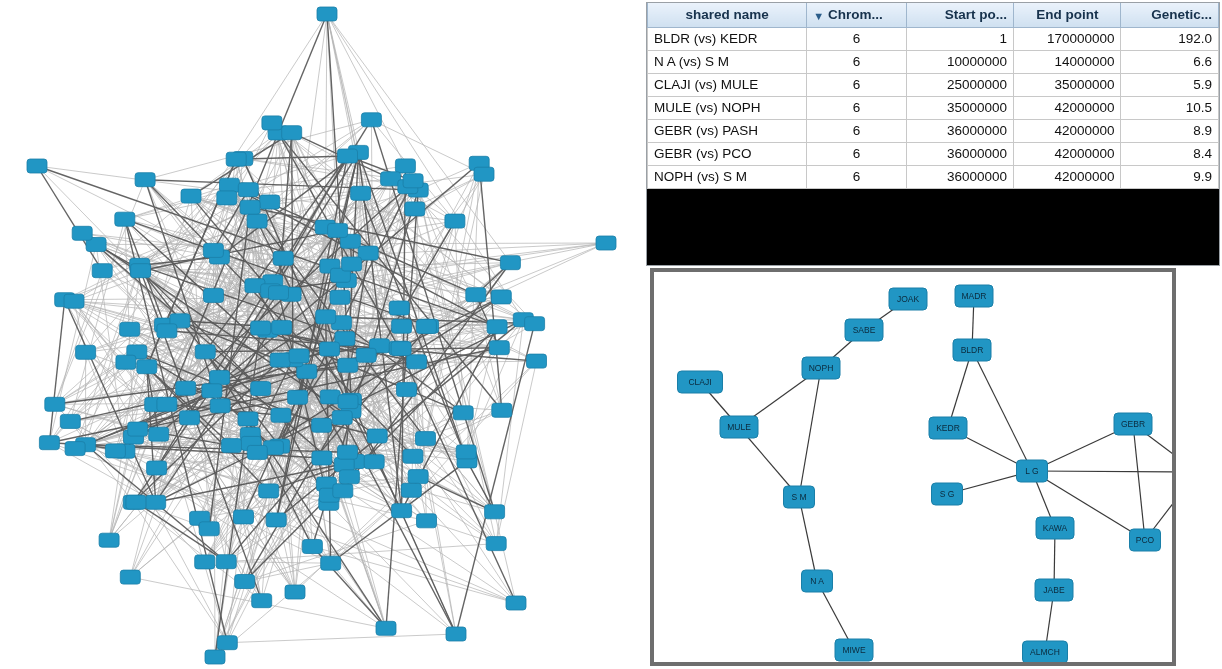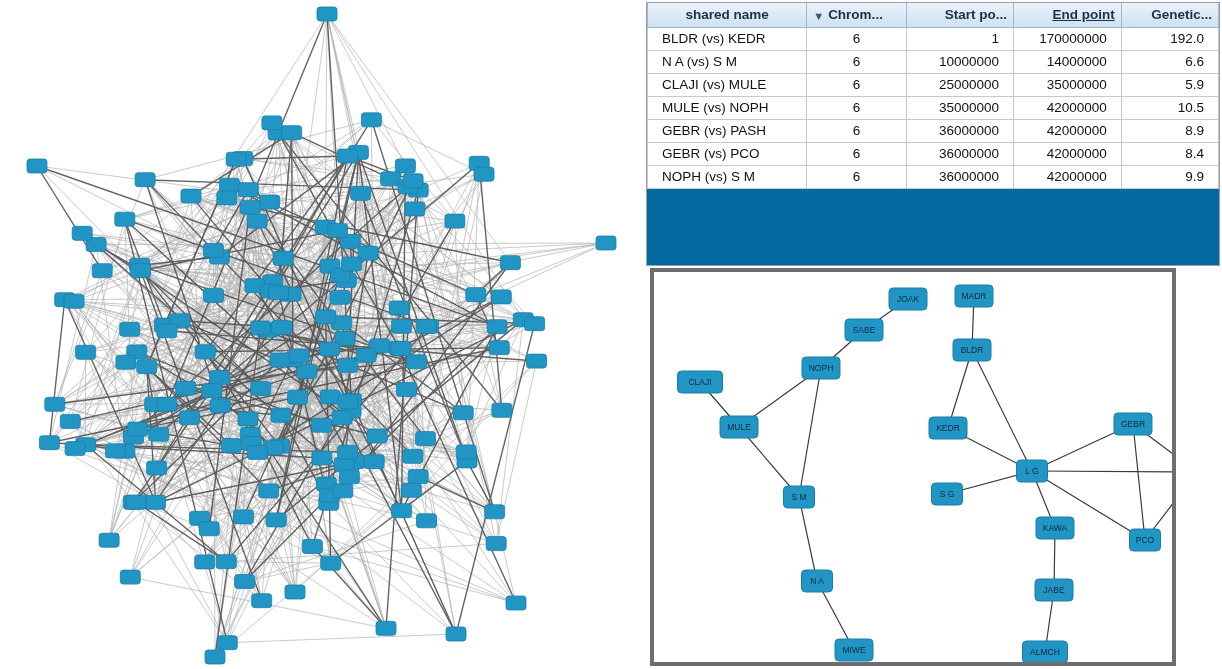--- a/index.html
+++ b/index.html
@@ -15,21 +15,21 @@
   
   #big-network {
     position: absolute; left: 0; top: 0; width: 642px; height: 669px;
     background: #ffffff; overflow: hidden;
   }
   #big-network svg { display: block; }
 
   
   #table-panel {
     position: absolute; left: 646px; top: 2px; width: 574px; height: 264px;
-    background: #0369a1;
+    background: #000000;
     border: 1px solid #9aa0a6;
     overflow: hidden;
   }
   table.grid {
     border-collapse: collapse;
     width: 100%;
     font-size: 13.5px;
     color: #111;
   }
   table.grid thead th {
@@ -38,27 +38,27 @@
     border-top: none;
     font-weight: bold;
     height: 24px;
     padding: 1px 6px;
     white-space: nowrap;
     color: #17324d;
   }
   table.grid thead th.c-name { text-align: center; width: 160px; }
   table.grid thead th.c-chrom { text-align: left; width: 100px; }
   table.grid thead th.c-start { text-align: right; width: 108px; margin-left: 16px; }
-  table.grid thead th.c-end { text-align: right; width: 108px; text-decoration: underline; }
+  table.grid thead th.c-end { width: 108px; }
   table.grid thead th.c-gen { text-align: right; width: 98px; }
   table.grid tbody td {
     border: 1px solid #c8c8c8;
     border-top: none;
     height: 23px;
-    padding: 1px 14px;
+    padding: 1px 6px;
     white-space: nowrap;
     background: #ffffff;
   }
   td.num { text-align: right; }
   td.ctr { text-align: center; }
   .filter-ico {
     display: inline-block;
     margin-right: 4px;
     color: #2b5d8a;
     font-size: 11px;

